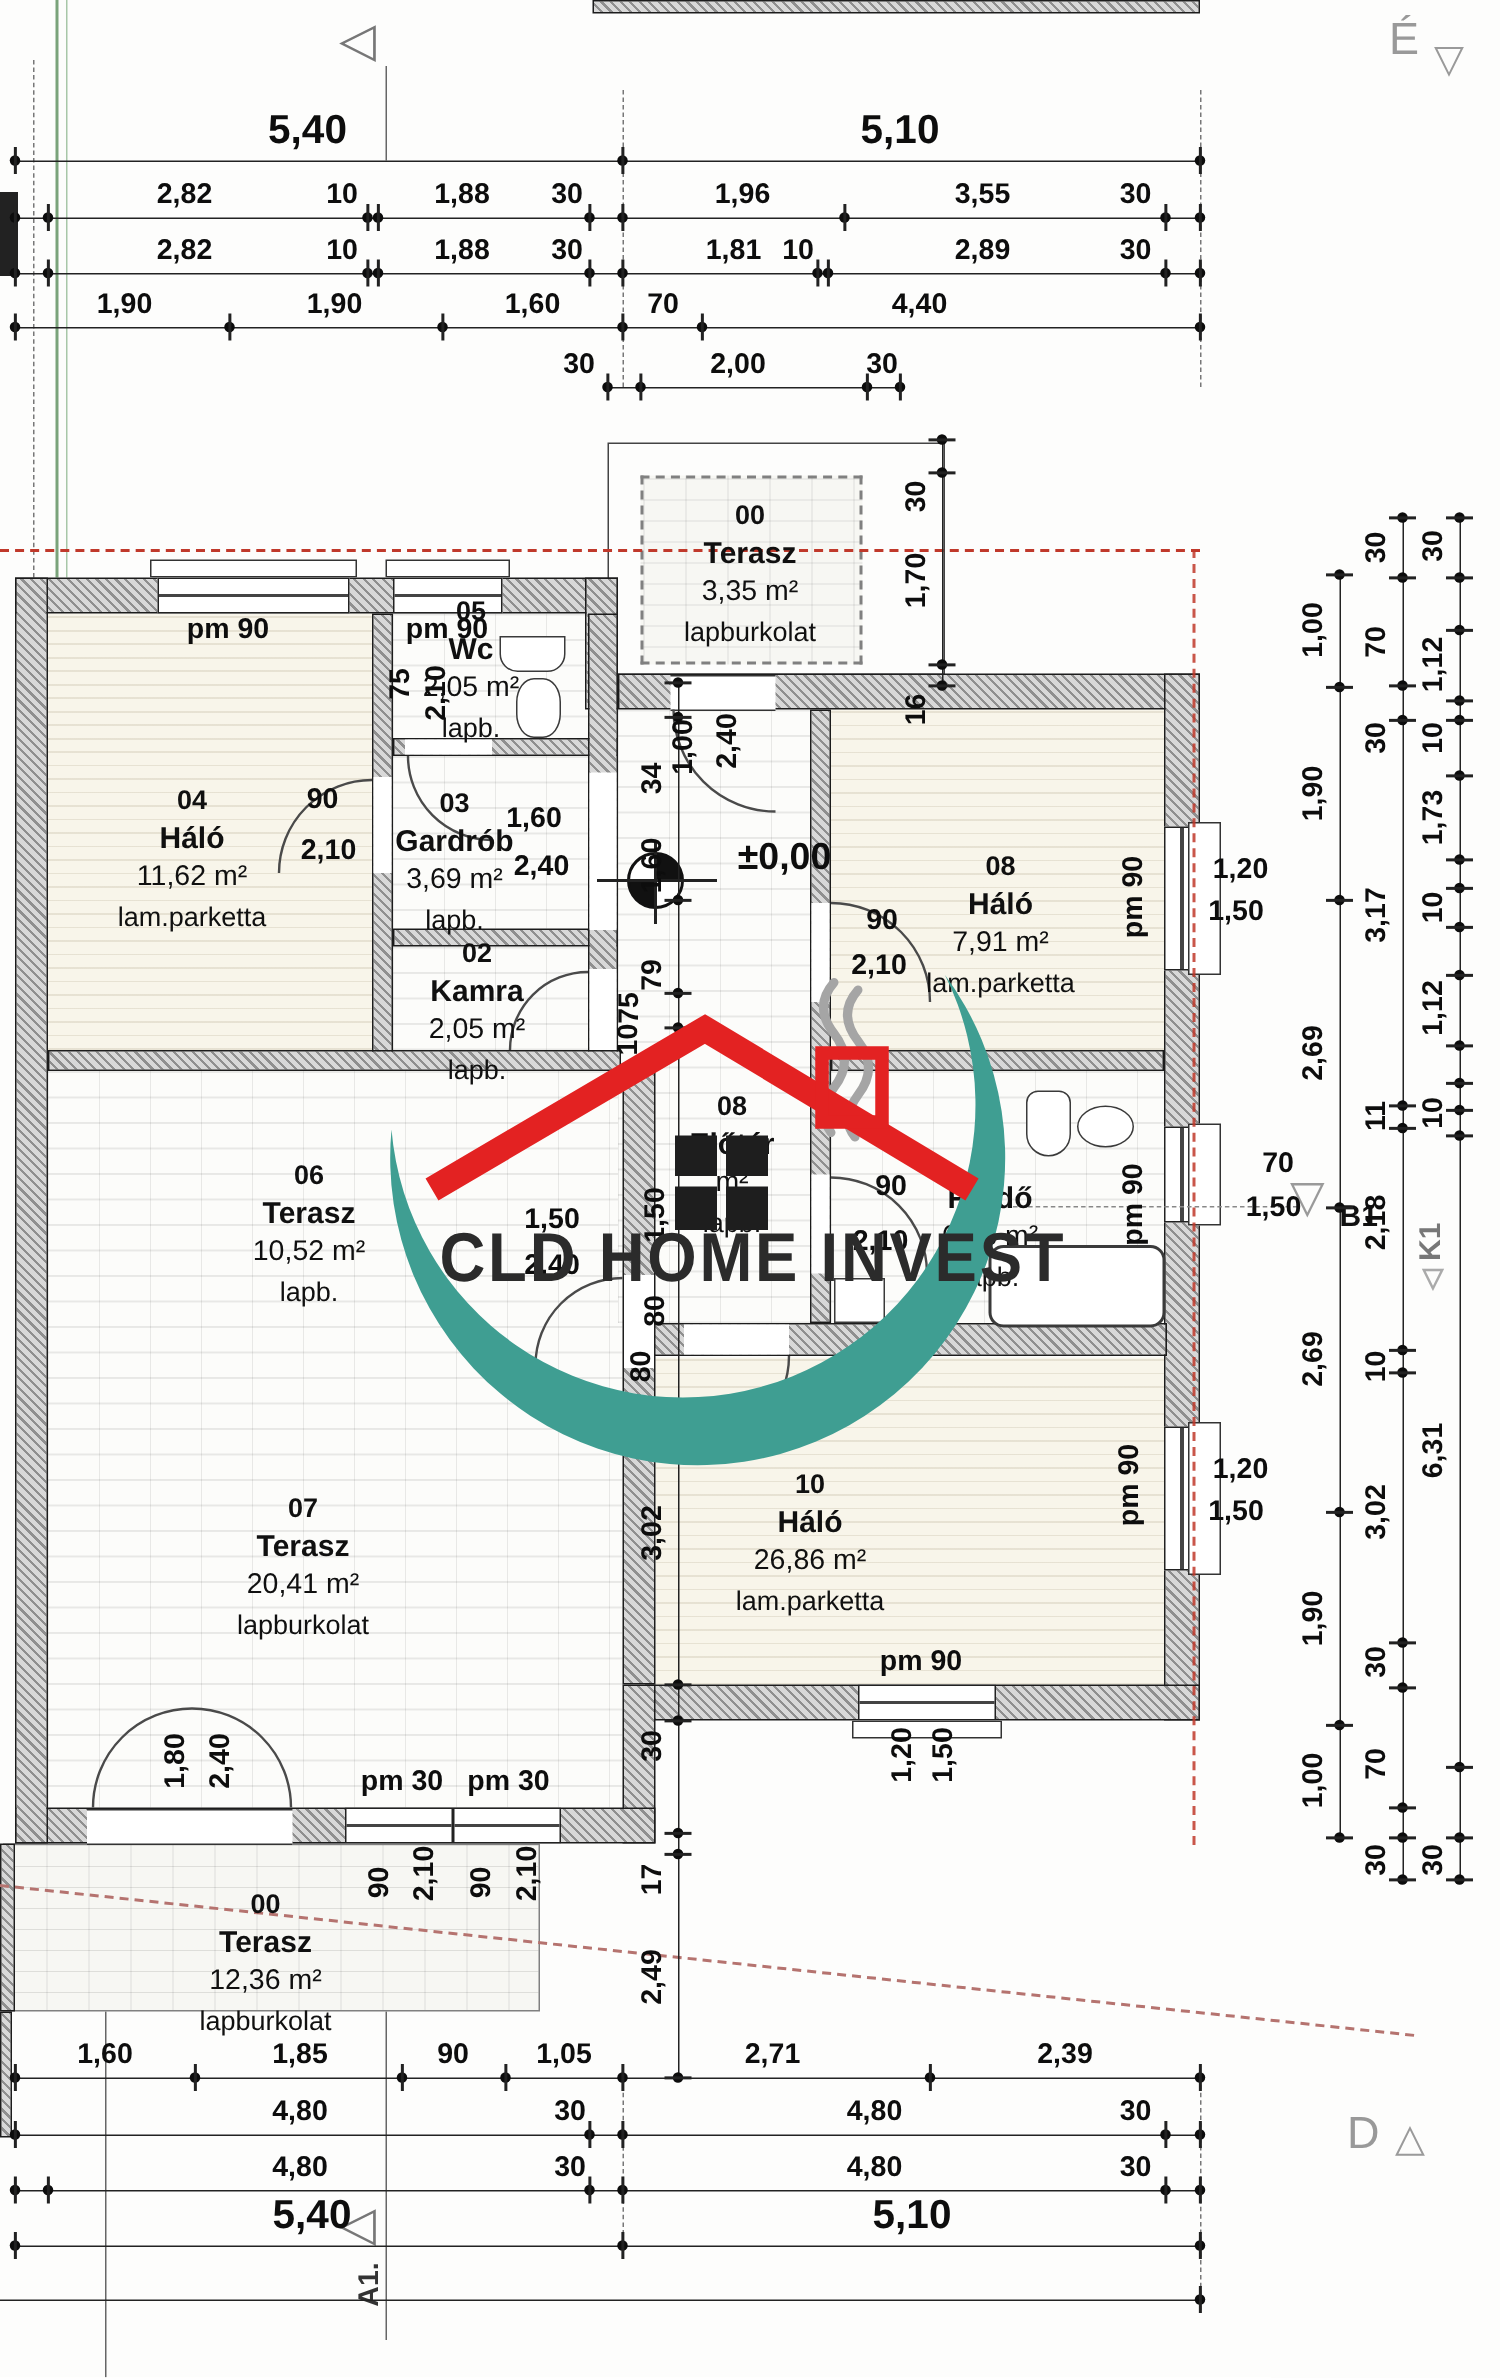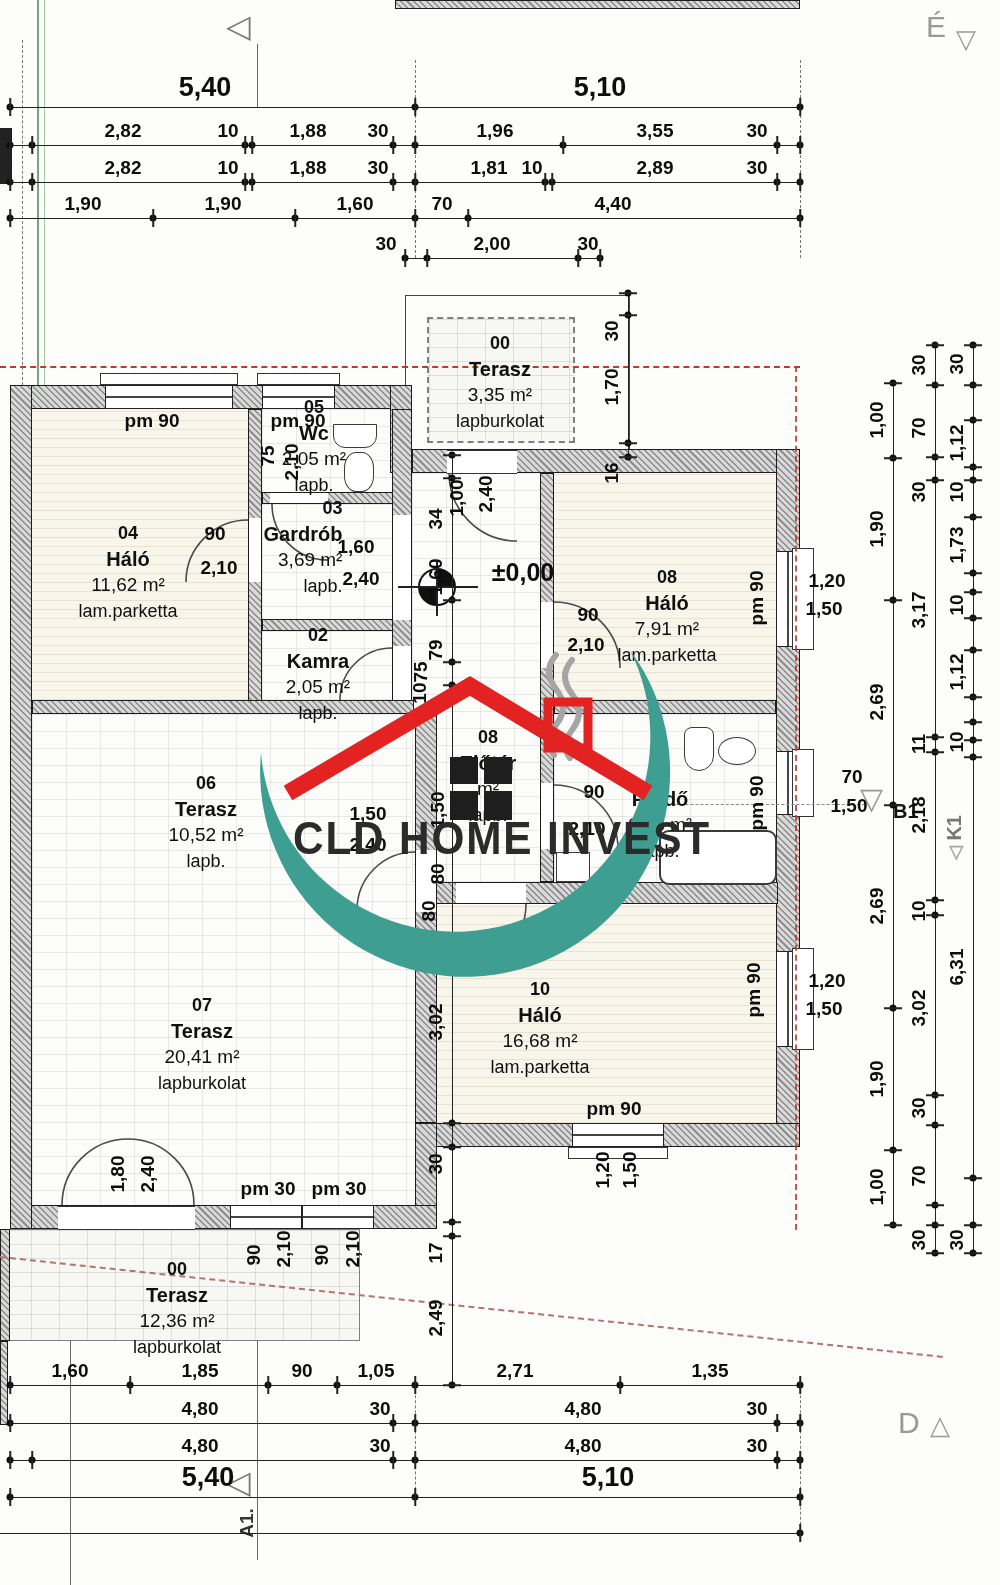--- a/index.html
+++ b/index.html
@@ -294,21 +294,21 @@
       <div class="tdash-v" style="left: 415px; top: 1385px;"></div>
       <div class="tickdot" style="left: 620px; top: 1385px;"></div>
       <div class="tdash-v" style="left: 620px; top: 1385px;"></div>
       <div class="tickdot" style="left: 800px; top: 1385px;"></div>
       <div class="tdash-v" style="left: 800px; top: 1385px;"></div>
       <div class="dim" style="left: 70px; top: 1370px;">1,60</div>
       <div class="dim" style="left: 200px; top: 1370px;">1,85</div>
       <div class="dim" style="left: 302px; top: 1370px;">90</div>
       <div class="dim" style="left: 376px; top: 1370px;">1,05</div>
       <div class="dim" style="left: 515px; top: 1370px;">2,71</div>
-      <div class="dim" style="left: 710px; top: 1370px;">1,35</div>
+      <div class="dim" style="left: 710px; top: 1370px;">2,39</div>
       <div class="dline-h" style="left: 10px; top: 1423px; width: 790px;"></div>
       <div class="tickdot" style="left: 10px; top: 1423px;"></div>
       <div class="tdash-v" style="left: 10px; top: 1423px;"></div>
       <div class="tickdot" style="left: 393px; top: 1423px;"></div>
       <div class="tdash-v" style="left: 393px; top: 1423px;"></div>
       <div class="tickdot" style="left: 415px; top: 1423px;"></div>
       <div class="tdash-v" style="left: 415px; top: 1423px;"></div>
       <div class="tickdot" style="left: 777px; top: 1423px;"></div>
       <div class="tdash-v" style="left: 777px; top: 1423px;"></div>
       <div class="tickdot" style="left: 800px; top: 1423px;"></div>
@@ -541,21 +541,21 @@
         <span class="nm">Wc</span>
         <span class="ar">2,05 m²</span>
         <span class="fl">lapb.</span>
       </div>
       <div class="room" style="left: 128px; top: 520px;">
         <span class="rn">04</span>
         <span class="nm">Háló</span>
         <span class="ar">11,62 m²</span>
         <span class="fl">lam.parketta</span>
       </div>
-      <div class="room" style="left: 303px; top: 495px; text-align: right;">
+      <div class="room" style="left: 303px; top: 522px;">
         <span class="rn">03</span>
         <span class="nm">Gardrób</span>
         <span class="ar">3,69 m²</span>
         <span class="fl">lapb.</span>
       </div>
       <div class="room" style="left: 318px; top: 622px;">
         <span class="rn">02</span>
         <span class="nm">Kamra</span>
         <span class="ar">2,05 m²</span>
         <span class="fl">lapb.</span>
@@ -586,21 +586,21 @@
       </div>
       <div class="room" style="left: 202px; top: 992px;">
         <span class="rn">07</span>
         <span class="nm">Terasz</span>
         <span class="ar">20,41 m²</span>
         <span class="fl">lapburkolat</span>
       </div>
       <div class="room" style="left: 540px; top: 976px;">
         <span class="rn">10</span>
         <span class="nm">Háló</span>
-        <span class="ar">16,68 m²</span>
+        <span class="ar">26,86 m²</span>
         <span class="fl">lam.parketta</span>
       </div>
       <div class="room" style="left: 177px; top: 1256px;">
         <span class="rn">00</span>
         <span class="nm">Terasz</span>
         <span class="ar">12,36 m²</span>
         <span class="fl">lapburkolat</span>
       </div>
     </div>
 

